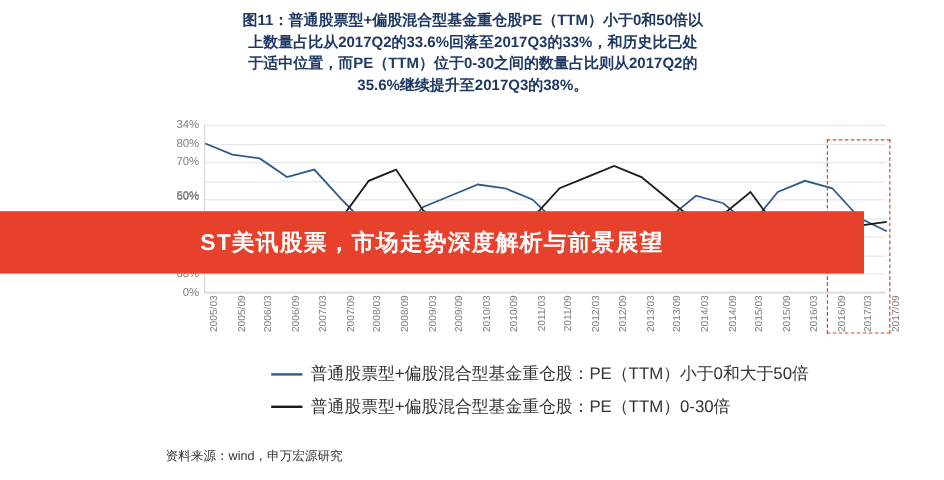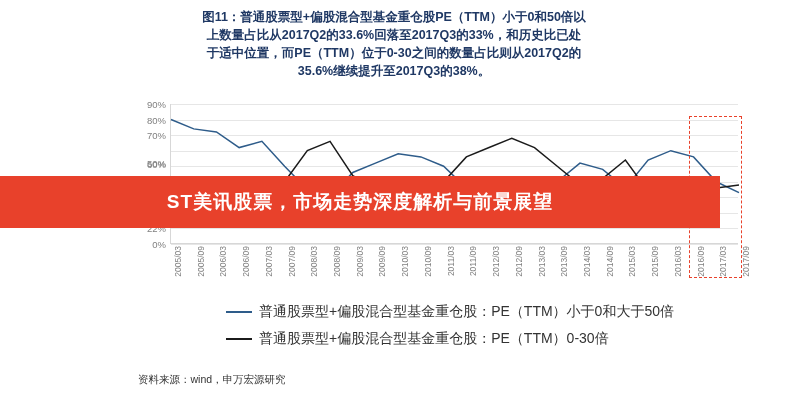--- a/index.html
+++ b/index.html
@@ -103,29 +103,29 @@
 
   <div class="title-block" style="color: rgb(31, 56, 100);">
     <span class="title-line">图11：普通股票型+偏股混合型基金重仓股PE（TTM）小于0和50倍以</span>
     <span class="title-line">上数量占比从2017Q2的33.6%回落至2017Q3的33%，和历史比已处</span>
     <span class="title-line">于适中位置，而PE（TTM）位于0-30之间的数量占比则从2017Q2的</span>
     <span class="title-line">35.6%继续提升至2017Q3的38%。</span>
   </div>
 
   <div class="ylabels" id="ylabels">
       <div class="ylabel" style="top: 148px;">0%</div>
-      <div class="ylabel" style="top: 132.444px;">22%</div>
+      <div class="ylabel" style="top: 132.444px;">68%</div>
       <div class="ylabel" style="top: 116.889px;">20%</div>
       <div class="ylabel" style="top: 101.333px;">30%</div>
       <div class="ylabel" style="top: 85.7778px;">40%</div>
       <div class="ylabel" style="top: 67px;">50%</div>
       <div class="ylabel" style="top: 68px;">60%</div>
       <div class="ylabel" style="top: 39.1111px;">70%</div>
       <div class="ylabel" style="top: 23.5556px;">80%</div>
-      <div class="ylabel" style="top: 8px;">90%</div>
+      <div class="ylabel" style="top: 8px;">34%</div>
     </div>
 
   <div class="plot-area" id="plot">
       <div class="gridline" style="top: 0px;"></div>
       <div class="gridline" style="top: 15.5556px;"></div>
       <div class="gridline" style="top: 31.1111px;"></div>
       <div class="gridline" style="top: 46.6667px;"></div>
       <div class="gridline" style="top: 62.2222px;"></div>
       <div class="gridline" style="top: 77.7778px;"></div>
       <div class="gridline" style="top: 93.3333px;"></div>

